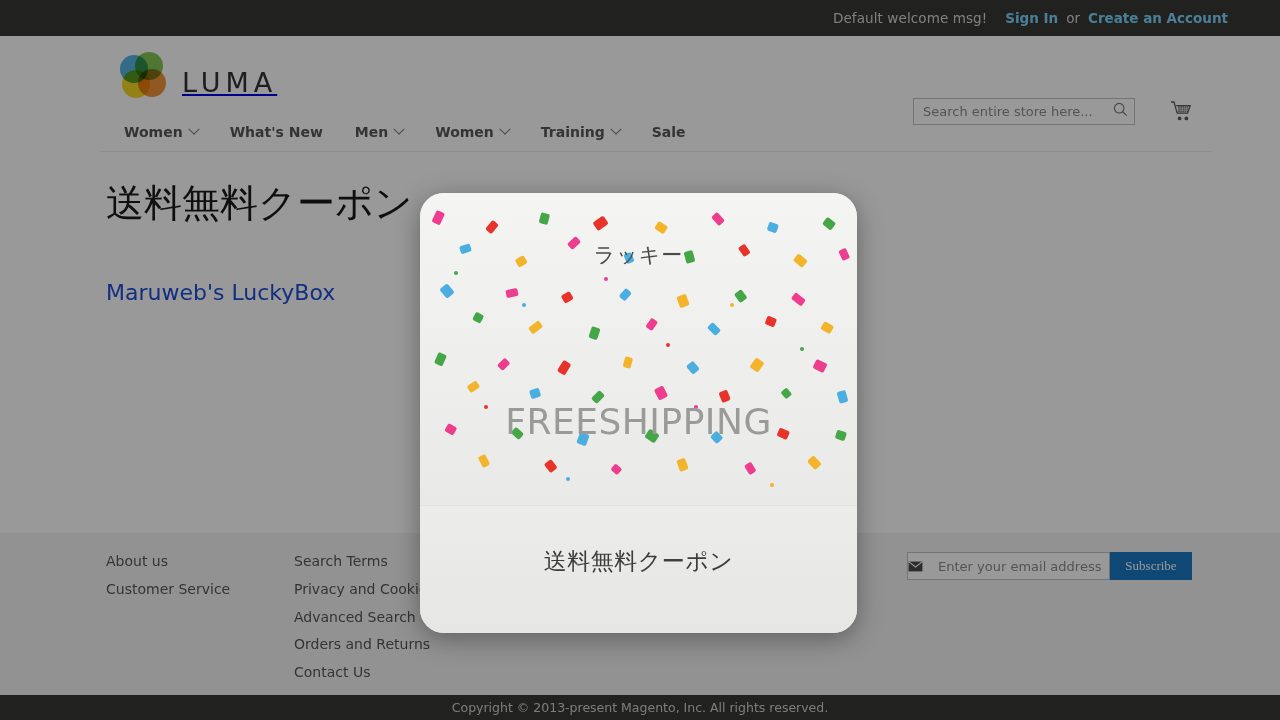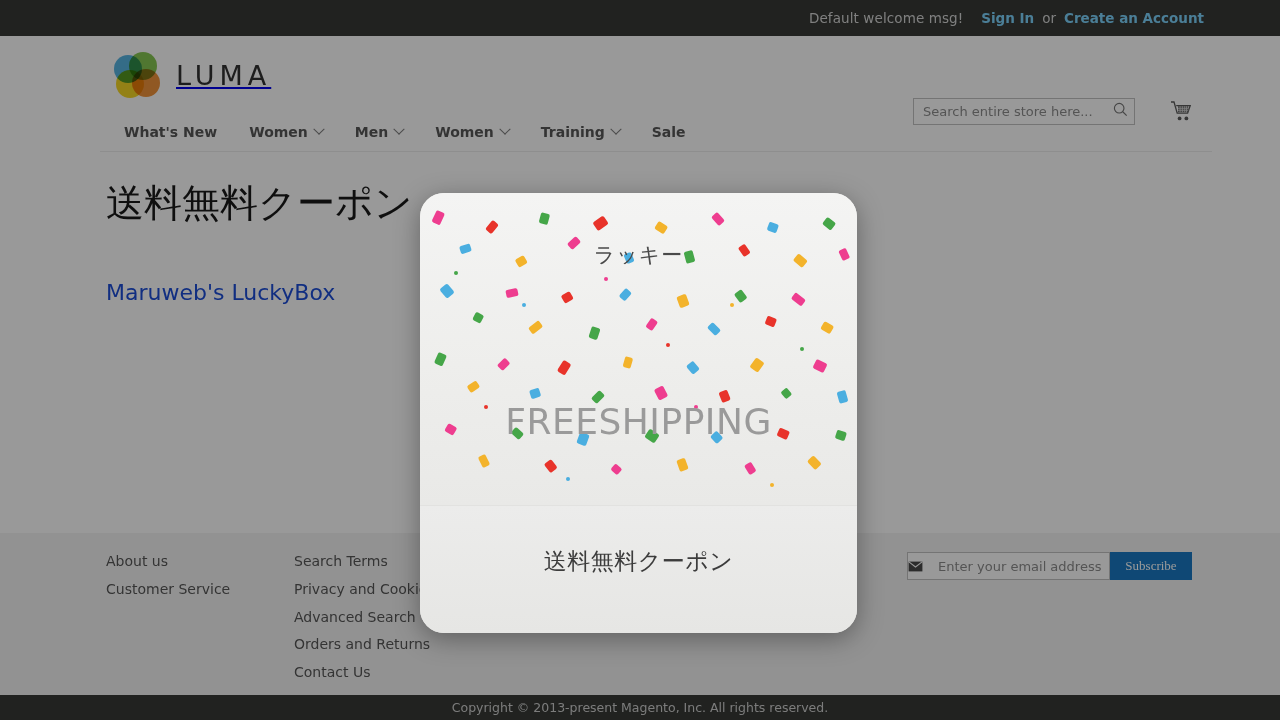--- a/index.html
+++ b/index.html
@@ -13,34 +13,34 @@
   
   #page {
     position: absolute; inset: 0;
     background: #ffffff;
   }
 
   
   .panel {
     height: 36px; background: #373a36;
     display: flex; align-items: center; justify-content: flex-end;
-    padding-right: 76px;
+    padding-right: 52px;
     font-size: 13.5px; color: #d5d5d5;
   }
   .panel .welcome { margin-right: 18px; letter-spacing: .1px; }
   .panel a { color: #7dd3fc; text-decoration: none; font-weight: bold; }
   .panel .sep { margin: 0 8px; color: #d5d5d5; }
 
   
   .header {
     height: 76px; background: #ffffff; position: relative;
   }
   .logo-wrap {
-    position: absolute; left: 114px; top: 16px;
-    display: flex; align-items: center; gap: 16px;
+    position: absolute; left: 120px; top: 16px;
+    display: flex; align-items: flex-end; gap: 16px;
   }
   .logo-mark { position: relative; width: 46px; height: 46px; }
   .logo-mark span {
     position: absolute; width: 28px; height: 28px; border-radius: 50%;
     mix-blend-mode: multiply; opacity: .92;
   }
   .lc1 { left: 0;   top: 3px;  background: #4aaee0; }
   .lc2 { left: 15px;top: 0;    background: #7cc144; }
   .lc3 { left: 18px;top: 17px; background: #f08a2a; }
   .lc4 { left: 2px; top: 18px; background: #f6d413; }
@@ -209,25 +209,25 @@
         <line x1="8" y1="7.3" x2="18.2" y2="7.3" stroke="#d9d9d9" stroke-width=".8"></line>
         <line x1="8" y1="9.3" x2="18.2" y2="9.3" stroke="#d9d9d9" stroke-width=".8"></line>
         <circle cx="9.6" cy="17.4" r="1.9" fill="#5b5b5b"></circle>
         <circle cx="16.4" cy="17.4" r="1.9" fill="#5b5b5b"></circle>
       </svg>
     </a>
   </div>
 
   <nav class="nav">
     <div class="nav-item">
-      <span>What's New</span>
-    </div>
-    <div class="nav-item">
       <span>Women</span>
       <i class="caret"></i>
+    </div>
+    <div class="nav-item">
+      <span>What's New</span>
     </div>
     <div class="nav-item">
       <span>Men</span>
       <i class="caret"></i>
     </div>
     <div class="nav-item">
       <span>Women</span>
       <i class="caret"></i>
     </div>
     <div class="nav-item">

